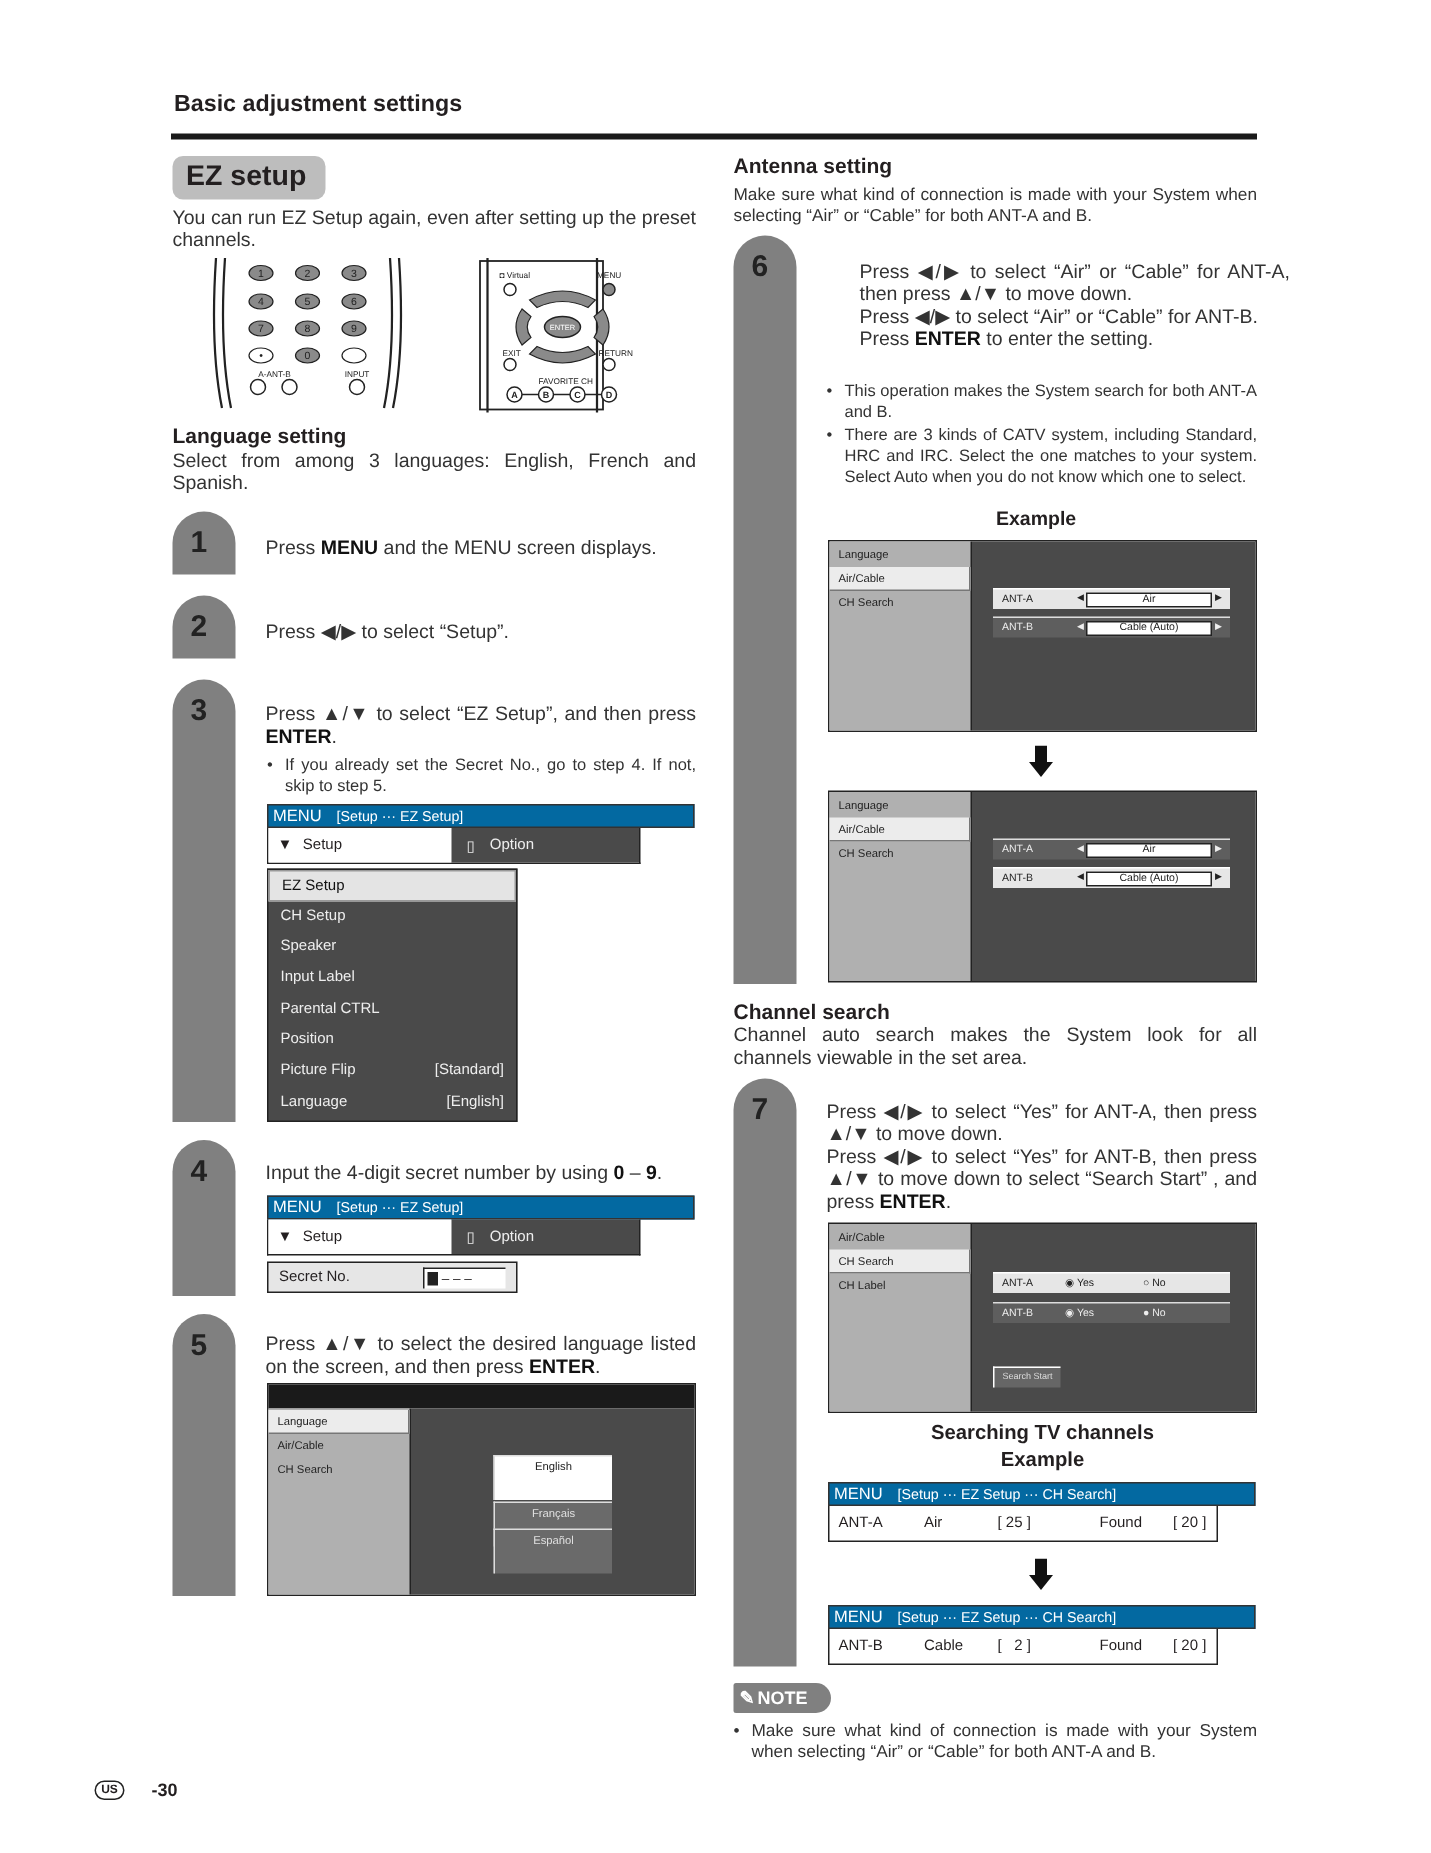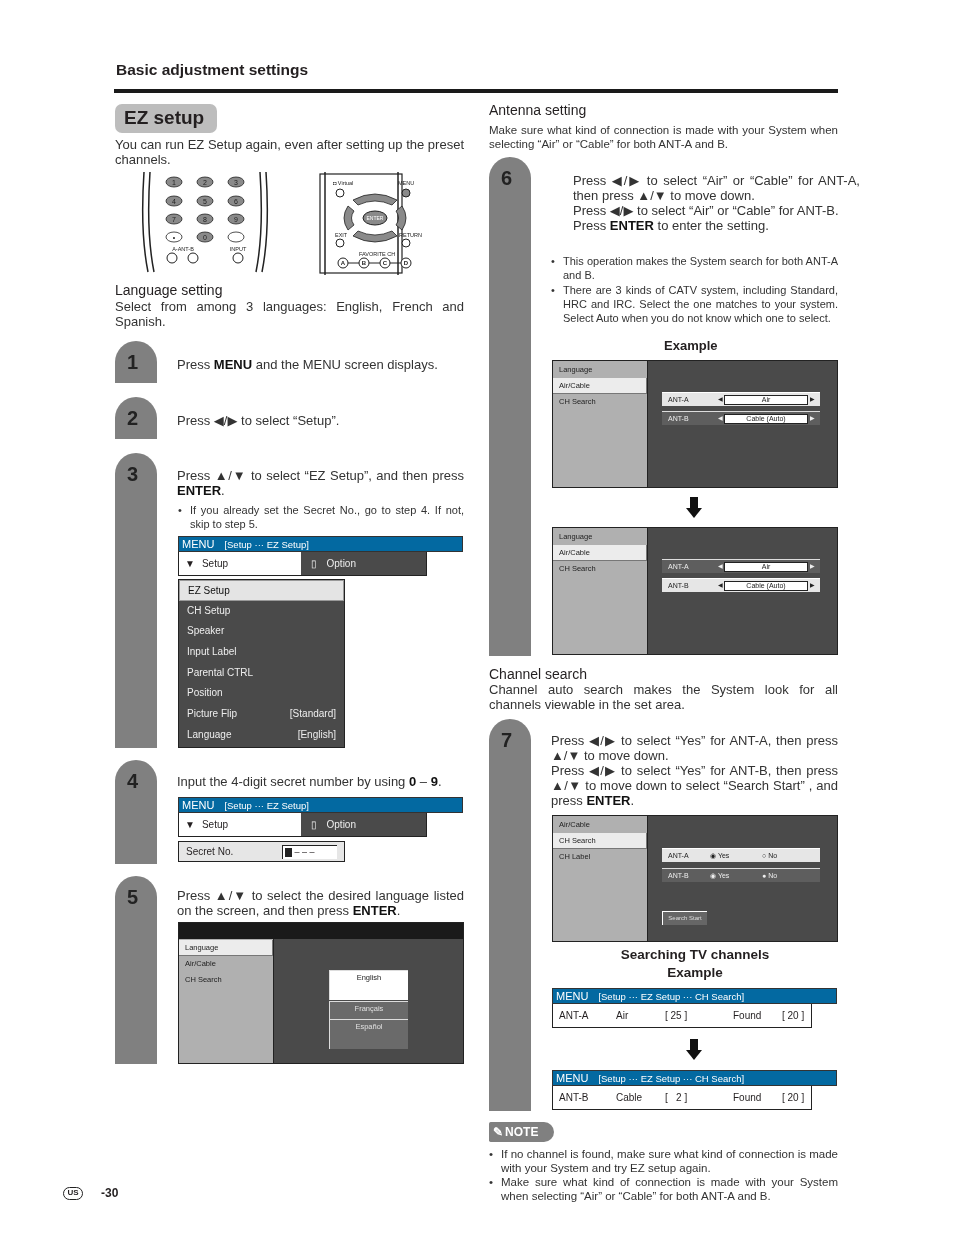--- a/index.html
+++ b/index.html
@@ -4,21 +4,21 @@
 <style>
   * { box-sizing: border-box; margin: 0; padding: 0; }
   html, body { width: 954px; height: 1235px; background: #ffffff; overflow: hidden; }
   body { position: relative; font-family: "Liberation Sans", sans-serif; color: #231f20; }
   .abs { position: absolute; }
   .section-title { left: 116px; top: 61px; font-size: 15.5px; font-weight: bold; }
   .rule { left: 114px; top: 89px; width: 724px; height: 4px; background: #1a1a1a; }
   .ez-pill { left: 115px; top: 104px; width: 102px; height: 29px; background: #bdbdbd; border-radius: 7px; font-weight: bold; font-size: 19px; padding: 3px 0 0 9px; }
   .body-text { font-size: 13px; line-height: 15px; text-align: justify; color: #333; }
   .small-text { font-size: 11.5px; line-height: 14px; text-align: justify; color: #333; }
-  .h2 { font-size: 14px; font-weight: normal; }
+  .h2 { font-size: 14px; font-weight: bold; }
   .step-tab { background: #808080; border-radius: 22px 22px 0 0; width: 42px; }
   .step-num { font-size: 20px; font-weight: bold; color: #222; position: absolute; left: 12px; top: 10px; }
   .step-text { font-size: 13px; line-height: 15px; color: #333; text-align: justify; }
   .step-text b { color: #111; }
   .bullet { position: relative; padding-left: 12px; }
   .bullet::before { content: "•"; position: absolute; left: 0; top: 0; }
   
   .remote-svg { left: 140px; top: 172px; }
   
   .menubar { background: #0369a1; color: #fff; font-size: 11px; height: 16px; line-height: 15px; padding-left: 3px; border: 1px solid #333; white-space: nowrap; }
@@ -387,20 +387,19 @@
     <span style="left:180px;">Found</span>
     <span style="left:229px;">[ 20 ]</span>
   </div>
 </div>
 
 <div class="abs note-pill">
   <span style="font-size:12px;">✎</span>
     <span>NOTE</span>
 </div>
 <div class="abs small-text" style="left:489px;top:1147px;width:349px;">
-  <div class="bullet">If no channel is found, make sure what kind of connection is made with your System and try EZ setup again.</div>
   <div class="bullet">Make sure what kind of connection is made with your System when selecting “Air” or “Cable” for both ANT-A and B.</div>
 </div>
 
 <div class="abs page-num">
   <span class="us-badge">US</span>
   <span>-30</span>
 </div>
 
 </body></html>

